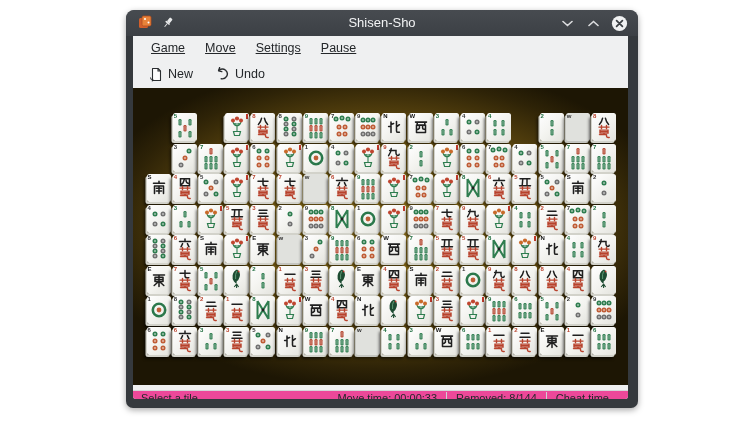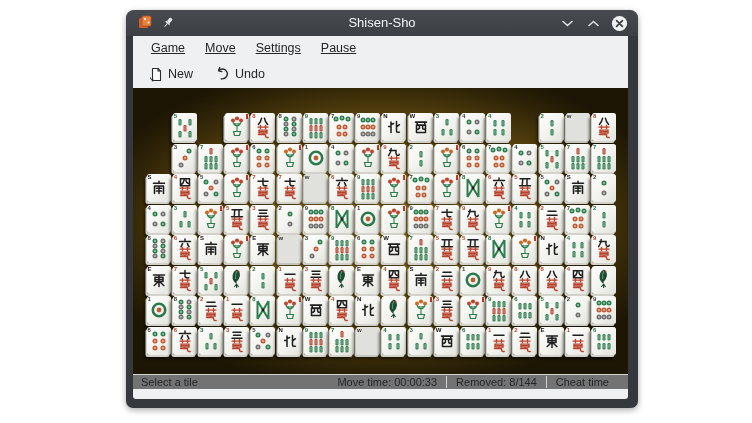--- a/index.html
+++ b/index.html
@@ -23,21 +23,21 @@
            display:flex;align-items:center;gap:6px;padding-left:8px;box-sizing:border-box;}
   .tool-btn{display:flex;align-items:center;gap:5px;font-size:12.5px;color:#24272a;padding:4px 8px;border-radius:3px;}
   #board{position:absolute;left:0;top:52px;width:495px;height:297px;
          background:radial-gradient(ellipse 60% 55% at 50% 46%, #9a7a22 0%, #836716 30%, #5d470f 62%, #2e2307 88%, #1d1604 100%);}
   .tile{position:absolute;width:24px;height:28px;background:linear-gradient(135deg,#ffffff 0%,#f2f2ee 55%,#e3e3dd 100%);
         border-radius:2.5px;box-shadow:-1.5px 2px 0 #d2d2ca,-3px 4px 3px rgba(0,0,0,.55);}
   .tile.blank{background:#e0e1dd;box-shadow:-1.5px 2px 0 #c4c5c0,-3px 4px 3px rgba(0,0,0,.4);}
   .face{position:absolute;left:2px;top:2px;width:20px;height:24px;}
   .corner{position:absolute;left:1px;top:0px;font-size:6px;line-height:7px;font-weight:bold;}
   .fcorner{position:absolute;right:1px;top:1px;width:2px;height:5px;background:#c0392b;}
-  #statusbar{position:absolute;left:0;top:338px;width:495px;height:14px;background:#737373;
+  #statusbar{position:absolute;left:0;top:354px;width:495px;height:14px;background:#ec4899;
              border-top:1px solid #d4d6d7;font-size:11px;color:#24272a;}
   #status-left{position:absolute;left:8px;top:1px;}
   #status-right{position:absolute;right:10px;top:1px;display:flex;}
   .seg{padding:0 9px;border-left:1px solid #cfd1d2;}
   svg{display:block;}
 </style>
 </head>
 <body>
 
 <div id="window">

